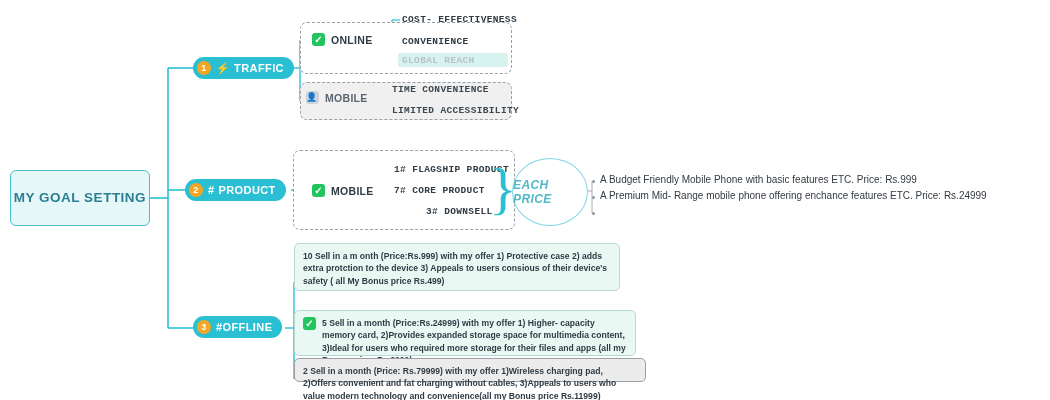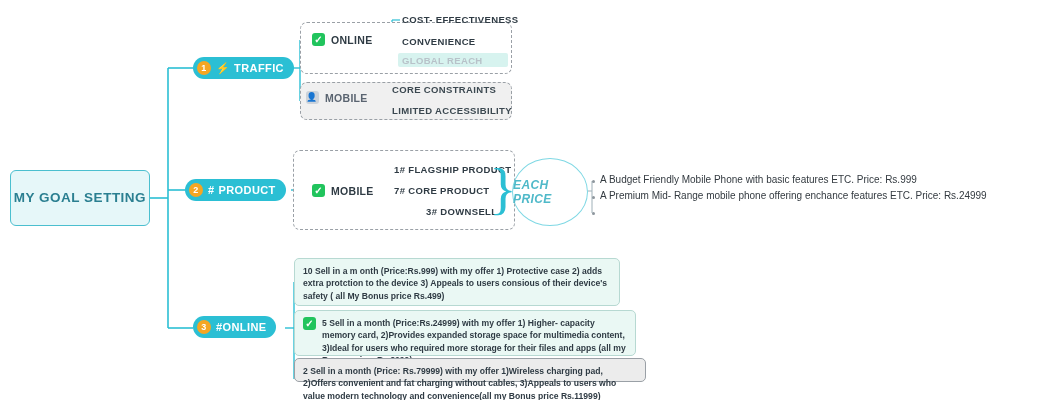--- a/index.html
+++ b/index.html
@@ -132,20 +132,21 @@
   #n-offline { left: 306px; top: 91px; }
   #n-mobile  { left: 312px; top: 184px; }
 
   
   .lvl3 {
     font-size: 9.5px;
     font-weight: bold;
     color: #2f3b44;
     letter-spacing: .35px;
     white-space: nowrap;
+    font-family: Liberation Mono, monospace;
   }
   #n-cost   { left: 402px; top: 14px; }
   #n-conv   { left: 402px; top: 36px; }
   #n-global { left: 402px; top: 55px; color:#b8c2c9; }
   .hl-global {
     position: absolute;
     left: 398px; top: 53px;
     width: 110px; height: 14px;
     background: #d7f3ef;
     border-radius: 2px;
@@ -213,21 +214,21 @@
     box-sizing: border-box;
     border: 1px solid #9aa0a6;
     border-radius: 5px;
     font-size: 8.6px;
     font-weight: bold;
     color: #2f3b44;
     line-height: 1.45;
     padding: 6px 8px;
   }
   #note-1 {
-    left: 294px; top: 258px; width: 326px; height: 48px;
+    left: 294px; top: 243px; width: 326px; height: 48px;
     background: #eaf8f4;
     border-color: #b7d9d2;
   }
   #note-2 {
     left: 294px; top: 310px; width: 342px; height: 46px;
     background: #eaf8f4;
     border-color: #b7d9d2;
     display: flex; gap: 6px; align-items: flex-start;
   }
   #note-3 {
@@ -291,40 +292,40 @@
   </div>
 
   <div class="node pill" id="pill-product">
     <span class="num">2</span>
     <span style="margin-right:4px;">#</span>
     <span>PRODUCT</span>
   </div>
 
   <div class="node pill" id="pill-traget">
     <span class="num">3</span>
-    <span>#ONLINE</span>
+    <span>#OFFLINE</span>
   </div>
 
   <div class="dashed-box" id="box-online"></div>
   <div class="dashed-box" id="box-offline"></div>
 
   <div class="node lvl2" id="n-online">
     <span class="chk">✓</span>
     <span>ONLINE</span>
   </div>
   <div class="node lvl2 muted" id="n-offline">
     <span class="person">👤</span>
     <span>MOBILE</span>
   </div>
 
   <div class="hl-global"></div>
   <div class="node lvl3" id="n-cost">COST- EFFECTIVENESS</div>
   <div class="node lvl3" id="n-conv">CONVENIENCE</div>
   <div class="node lvl3" id="n-global">GLOBAL REACH</div>
-  <div class="node lvl3" id="n-time">CORE CONSTRAINTS</div>
+  <div class="node lvl3" id="n-time">TIME CONVENIENCE</div>
   <div class="node lvl3" id="n-limit">LIMITED ACCESSIBILITY</div>
 
   <div class="dashed-box" id="box-product"></div>
   <div class="node lvl2" id="n-mobile">
     <span class="chk">✓</span>
     <span>MOBILE</span>
   </div>
   <div class="node lvl3" id="n-flag">1# FLAGSHIP PRODUCT</div>
   <div class="node lvl3" id="n-core">7# CORE PRODUCT</div>
   <div class="node lvl3" id="n-down">3# DOWNSELL</div>

